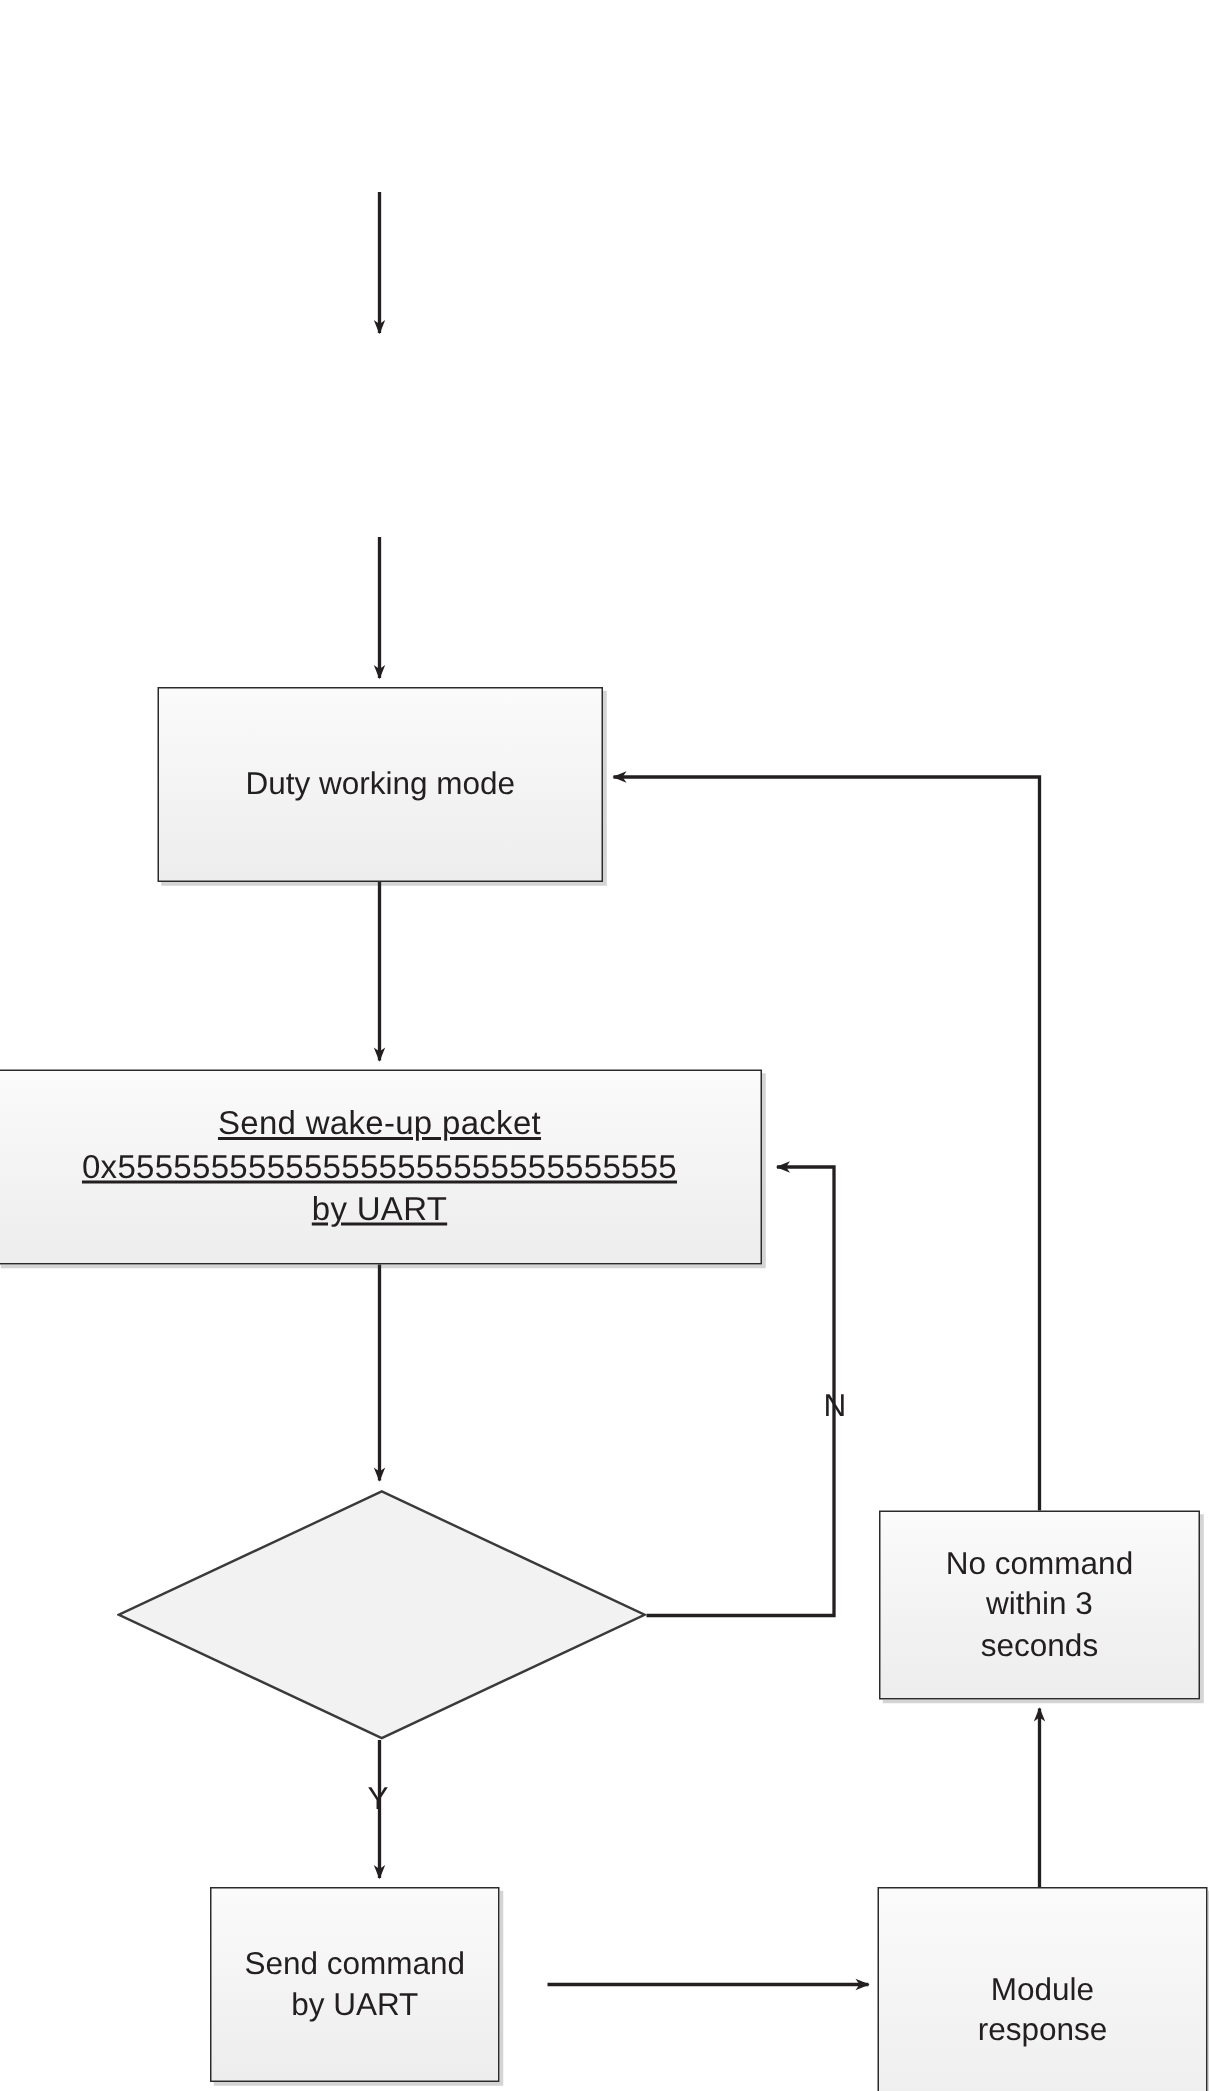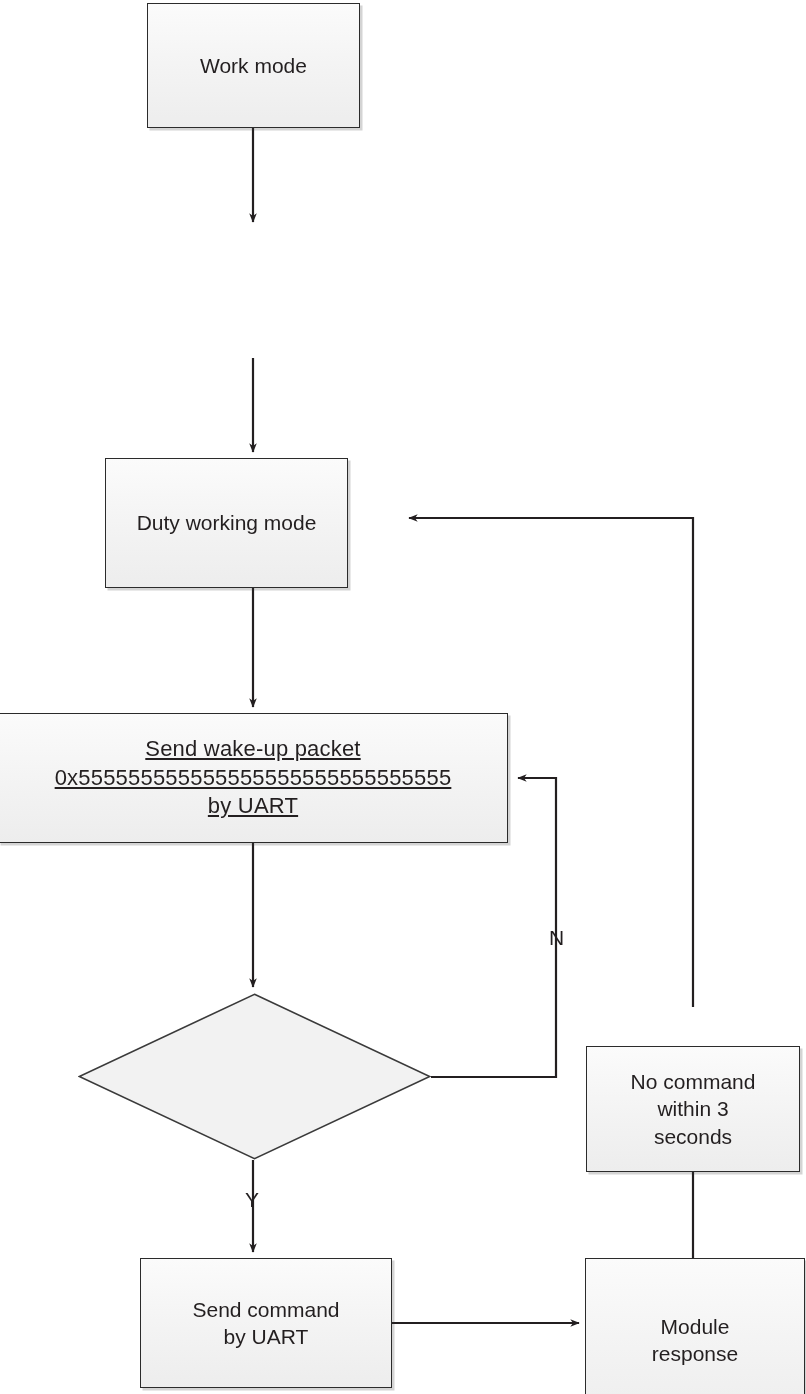--- a/index.html
+++ b/index.html
@@ -95,47 +95,44 @@
 
     <path d="M253,1160 L253,1252" fill="none" stroke="#231f20" stroke-width="2.2" marker-end="url(#arrow)"></path>
 
     <path d="M365,1323 L579,1323" fill="none" stroke="#231f20" stroke-width="2.2" marker-end="url(#arrow)"></path>
 
     <path d="M693,1258 L693,1139" fill="none" stroke="#231f20" stroke-width="2.2" marker-end="url(#arrow)"></path>
 
     <path d="M693,1007 L693,518 L409,518" fill="none" stroke="#231f20" stroke-width="2.2" marker-end="url(#arrow)"></path>
   </svg>
 
-  <div class="node proc" style="left:147px; top:3px; width:213px; height:125px;">
-    <span class="label">Work mode</span>
-  </div>
 
 
-  <div class="node proc" style="left:105px; top:458px; width:243px; height:130px;">
+  <div class="node proc" style="left:105px; top:458px; width:297px; height:130px;">
     <span class="label">Duty working mode</span>
   </div>
 
   <div class="node proc" style="left:-2px; top:713px; width:510px; height:130px;">
     <span class="label mono-wide" style="font-size:22px;text-decoration:underline;">Send wake-up packet
 0x555555555555555555555555555555
 by UART</span>
   </div>
 
   <div class="node decision" style="left:78px; top:993px; width:353px; height:167px;">
     <svg class="diamond-shape" viewBox="0 0 353 167" preserveAspectRatio="none">
       <polygon points="176.5,1.3 351.7,83.5 176.5,165.7 1.3,83.5" fill="#f2f2f2" stroke="#3a3a3a" stroke-width="1.6"></polygon>
     </svg>
   </div>
 
-  <div class="node proc" style="left:140px; top:1258px; width:252px; height:130px;">
+  <div class="node proc" style="left:140px; top:1258px; width:193px; height:130px;">
     <span class="label">Send command
 by UART</span>
   </div>
 
-  <div class="node proc" style="left:586px; top:1046px; width:214px; height:126px;">
+  <div class="node proc" style="left:586px; top:1007px; width:214px; height:126px;">
     <span class="label">No command
 within 3
 seconds</span>
   </div>
 
   <div class="node proc" style="left:585px; top:1258px; width:220px; height:164px;text-align:center;">
     <span class="label">Module
 response</span>
   </div>
 

